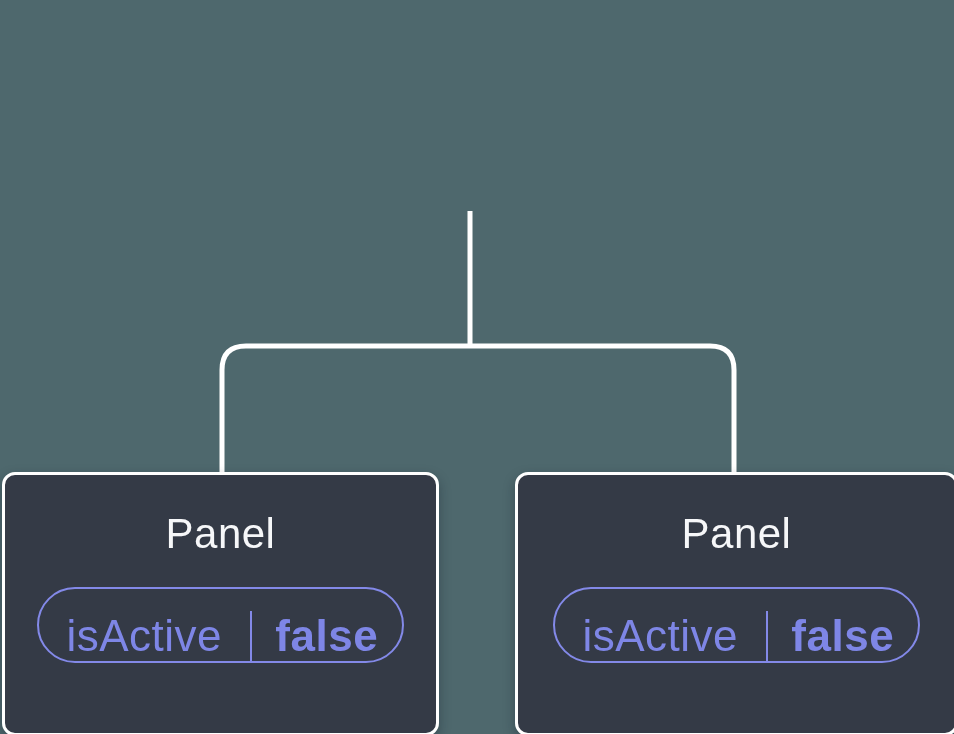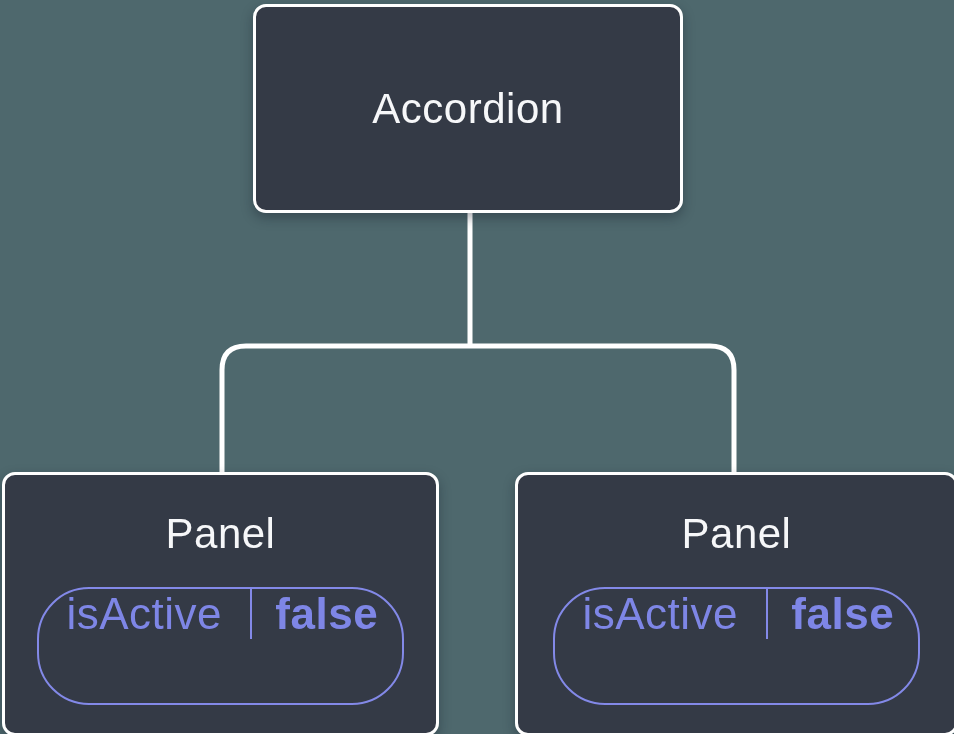--- a/index.html
+++ b/index.html
@@ -55,26 +55,26 @@
     top: 472px;
     height: 264px;
     padding-top: 33px;
   }
   .panel-left  { left: 2px;   width: 437px; }
   .panel-right { left: 515px; width: 443px; }
 
   .state-pill {
     box-sizing: border-box;
     width: 367px;
-    height: 118px;
+    height: 76px;
     margin: 27px auto 0;
     border: 2.5px solid var(--state-accent, #8389E8);
     border-radius: 52px;
     display: flex;
-    align-items: flex-start;
+    align-items: flex-end;
     color: var(--state-text, #7E86E6);
     font-size: 44px;
     letter-spacing: 0.5px;
   }
   .state-key {
     flex: 0 0 58%;
     border-right: 2.5px solid var(--state-accent, #8389E8);
     display: flex;
     align-items: center;
     justify-content: center;
@@ -90,23 +90,20 @@
 </head>
 <body>
 
 <div class="canvas">
 
   <svg class="connectors" viewBox="0 0 954 734" aria-hidden="true">
     <path d="M470 211 L470 346"></path>
     <path d="M222 474 L222 370 Q222 346 246 346 L710 346 Q734 346 734 370 L734 474"></path>
   </svg>
 
-  <div class="node root-node">
-    <div class="node-title">Accordion</div>
-  </div>
 
   <div class="node panel-node panel-left">
     <div class="node-title">Panel</div>
     <div class="state-pill">
       <div class="state-key">isActive</div>
       <div class="state-val">false</div>
     </div>
   </div>
 
   <div class="node panel-node panel-right">

